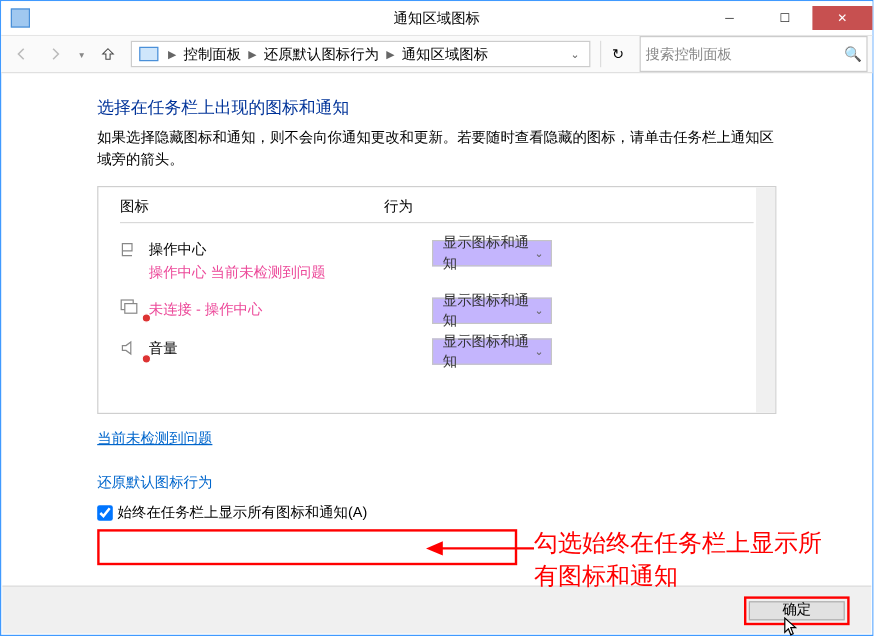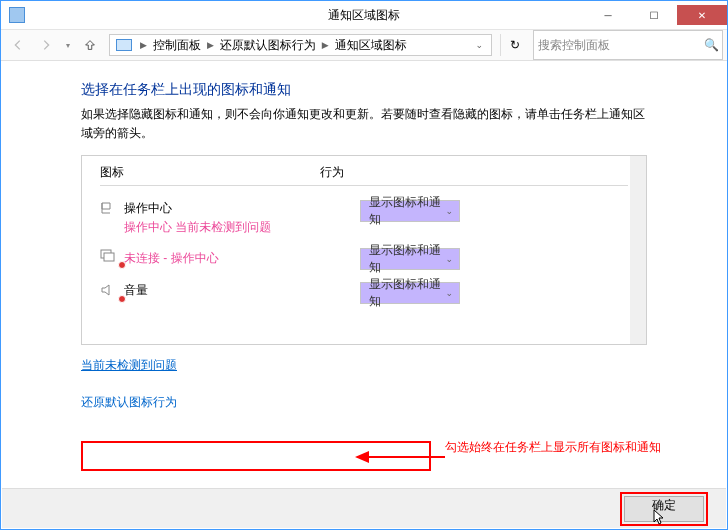--- a/index.html
+++ b/index.html
@@ -44,23 +44,23 @@
   .rsel .selbox { height:22px; border:1px solid #c5c5c5; background:#c4b5fd; display:flex; align-items:center; justify-content:space-between; padding:0 6px 0 8px; font-size:12px; color:#333;margin-left:40px; }
   .selbox .car { font-size:9px; color:#666; }
   .linkrow { margin-top:12px; }
   .link { color:#0066cc; text-decoration:underline; cursor:pointer; font-size:12px; }
   .link.nou { text-decoration:none; }
   .checkrow { margin-top:8px; display:flex; align-items:center; gap:4px; }
   .checkrow input { width:13px; height:13px; }
   .annot-box { position:absolute; left:80px; top:440px; width:350px; height:30px; border:2px solid #f00; pointer-events:none; }
   .annot-arrow { position:absolute; left:354px; top:449px; pointer-events:none; }
   .annot-arrow svg { width:90px; height:14px; }
-  .annot-text { position:absolute; left:444px; top:438px; color:#f00; font-size:12px; line-height:1.4; width:250px; }
+  .annot-text { position:absolute; left:444px; top:438px; color:#f00; font-size:20px; line-height:1.4; width:250px; }
   .btnbar { position:absolute; left:1px; right:1px; bottom:1px; height:40px; background:#f0f0f0; border-top:1px solid #ddd; display:flex; align-items:center; justify-content:flex-end; padding-right:18px; gap:12px; }
-  .btn { min-width:80px; height:26px; border:1px solid #adadad; background:#e1e1e1; font-size:12px; display:flex; justify-content:center; position:relative; }
+  .btn { min-width:80px; height:16px; border:1px solid #adadad; background:#e1e1e1; font-size:12px; display:flex; align-items:center; justify-content:center; position:relative; }
   .btn-ok-wrap { border:2px solid #f00; padding:2px; }
   .cursor { position:absolute; left:28px; top:12px; width:14px; height:18px; pointer-events:none; }
   .badge { position:absolute; bottom:-2px; right:-2px; width:8px; height:8px; background:#d33; border-radius:50%; border:1px solid #fff; }
   .scrollbar-v { position:absolute; right:1px; top:1px; bottom:1px; width:16px; background:#f0f0f0; }
   .panel-wrap { position:relative; }
 </style>
 </head>
 <body>
 
 <div class="window">
@@ -186,20 +186,24 @@
     <div class="scrollbar-v"></div>
     </div>
 
     <div class="linkrow">
       <span class="link">当前未检测到问题</span>
     </div>
     <div class="linkrow" style="margin-top:20px;">
       <span class="link nou">还原默认图标行为</span>
     </div>
 
+    <div class="checkrow">
+      <input type="checkbox" checked="" style="">
+      <label><span>始终在任务栏上显示所有图标和通知(A)</span></label>
+    </div>
 
   </div>
 
   <div class="btnbar">
     <div class="btn-ok-wrap">
       <div class="btn">
         <span>确定</span>
         <svg class="cursor" viewBox="0 0 14 18">
             <path d="M1 1 L1 13 L4 10 L6 15 L8 14 L6 9 L10 9 Z" fill="#fff" stroke="#000" stroke-width="1"></path>
           </svg>

